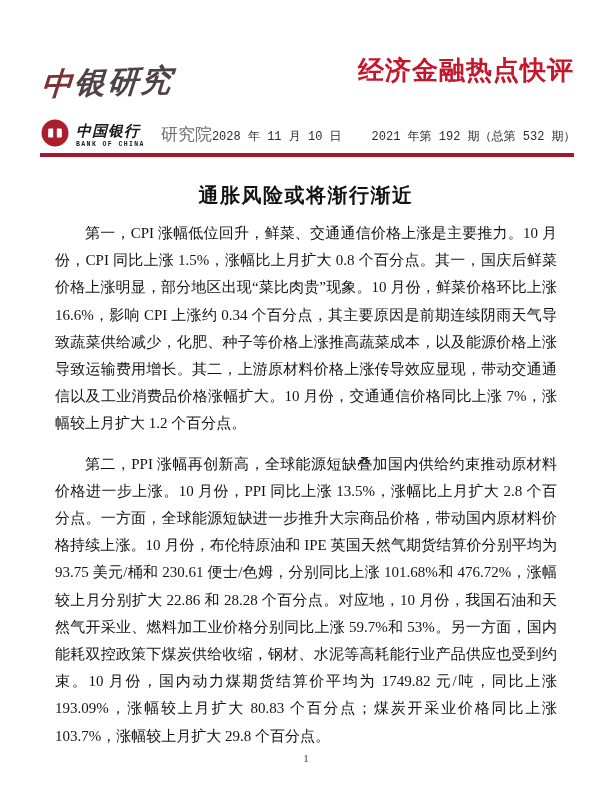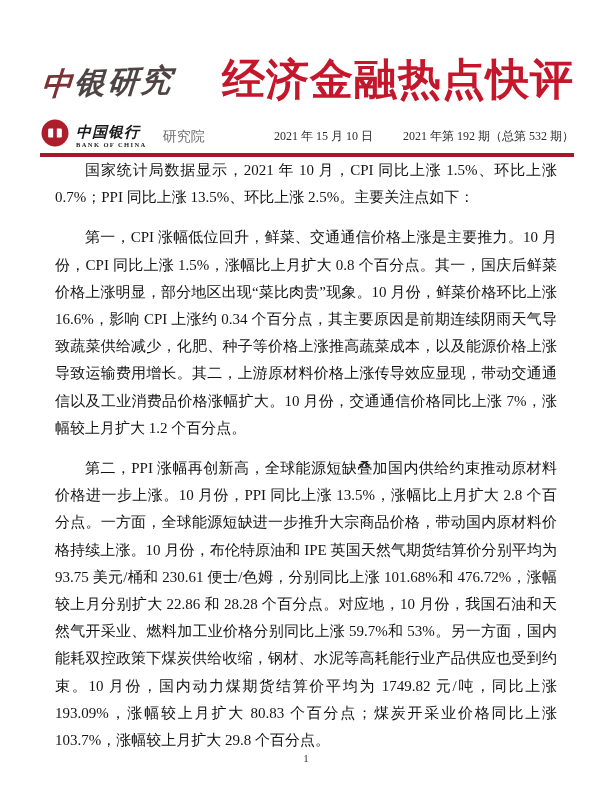--- a/index.html
+++ b/index.html
@@ -34,32 +34,33 @@
     transform-origin: left bottom;
     margin-top: 8px;
     white-space: nowrap;
   }
   .calligraphy .first { color: #7c3134; }
   .calligraphy .rest  { color: #4e4443; }
 
   .pub-title {
     font-family: "Liberation Sans", "DejaVu Sans", sans-serif;
     font-weight: bold;
-    font-size: 43px;
+    font-size: 26px;
     line-height: 1.1;
     color: #c5172c;
     letter-spacing: 1px;
     white-space: nowrap;
   }
 
   .mast-bottom {
     display: flex;
     justify-content: space-between;
     align-items: flex-end;
     margin-top: 12px;
+    font-family: Liberation Mono, monospace;
   }
 
   .logo-group { display: flex; align-items: flex-end; }
   .emblem { display: block; }
   .bank-names { margin-left: 6px; line-height: 1; }
   .bank-cn {
     font-weight: bold;
     font-style: italic;
     font-size: 15px;
     letter-spacing: 1px;
@@ -68,21 +69,21 @@
   }
   .bank-en {
     font-weight: bold;
     font-size: 6.5px;
     letter-spacing: 1.4px;
     color: #1a1a1a;
     margin-top: 2px;
     white-space: nowrap;
   }
   .dept {
-    font-size: 14px;
+    font-size: 17px;
     color: #6f6f6f;
     margin-left: 16px;
     padding-bottom: 2px;
     white-space: nowrap;
   }
 
   .issue-line {
     font-size: 12px;
     color: #2b2b2b;
     padding-bottom: 3px;
@@ -153,30 +154,30 @@
           <rect x="12.3" y="1.6" width="3.4" height="24.8" rx="1.7" fill="#ad1e2d"></rect>
         </svg>
         <div class="bank-names">
           <div class="bank-cn">中国银行</div>
           <div class="bank-en">BANK OF CHINA</div>
         </div>
         <div class="dept">研究院</div>
       </div>
 
       <div class="issue-line">
-        <span class="date">2021 年 15 月 10 日</span><span>2021 年第 192 期（总第 532 期）</span>
+        <span class="date">2028 年 11 月 10 日</span><span>2021 年第 192 期（总第 532 期）</span>
       </div>
     </div>
 
     <div class="rule"></div>
   </header>
 
   <main class="article">
+    <h1 class="article-title">通胀风险或将渐行渐近</h1>
 
-    <p><span>国家统计局数据显示，2021 年 10 月，CPI 同比上涨 1.5%、环比上涨 0.7%；PPI 同比上涨 13.5%、环比上涨 2.5%。主要关注点如下：</span></p>
 
     <p><span class="lead">第一，CPI 涨幅低位回升，鲜菜、交通通信价格上涨是主要推力。</span><span>10 月份，CPI 同比上涨 1.5%，涨幅比上月扩大 0.8 个百分点。其一，国庆后鲜菜价格上涨明显，部分地区出现“菜比肉贵”现象。10 月份，鲜菜价格环比上涨 16.6%，影响 CPI 上涨约 0.34 个百分点，其主要原因是前期连续阴雨天气导致蔬菜供给减少，化肥、种子等价格上涨推高蔬菜成本，以及能源价格上涨导致运输费用增长。其二，上游原材料价格上涨传导效应显现，带动交通通信以及工业消费品价格涨幅扩大。10 月份，交通通信价格同比上涨 7%，涨幅较上月扩大 1.2 个百分点。</span></p>
 
     <p><span class="lead">第二，PPI 涨幅再创新高，全球能源短缺叠加国内供给约束推动原材料价格进一步上涨。</span><span>10 月份，PPI 同比上涨 13.5%，涨幅比上月扩大 2.8 个百分点。一方面，全球能源短缺进一步推升大宗商品价格，带动国内原材料价格持续上涨。10 月份，布伦特原油和 IPE 英国天然气期货结算价分别平均为 93.75 美元/桶和 230.61 便士/色姆，分别同比上涨 101.68%和 476.72%，涨幅较上月分别扩大 22.86 和 28.28 个百分点。对应地，10 月份，我国石油和天然气开采业、燃料加工业价格分别同比上涨 59.7%和 53%。另一方面，国内能耗双控政策下煤炭供给收缩，钢材、水泥等高耗能行业产品供应也受到约束。10 月份，国内动力煤期货结算价平均为 1749.82 元/吨，同比上涨 193.09%，涨幅较上月扩大 80.83 个百分点；煤炭开采业价格同比上涨 103.7%，涨幅较上月扩大 29.8 个百分点。</span></p>
   </main>
 
   <footer class="page-footer">
     <span class="page-number">1</span>
   </footer>
 

